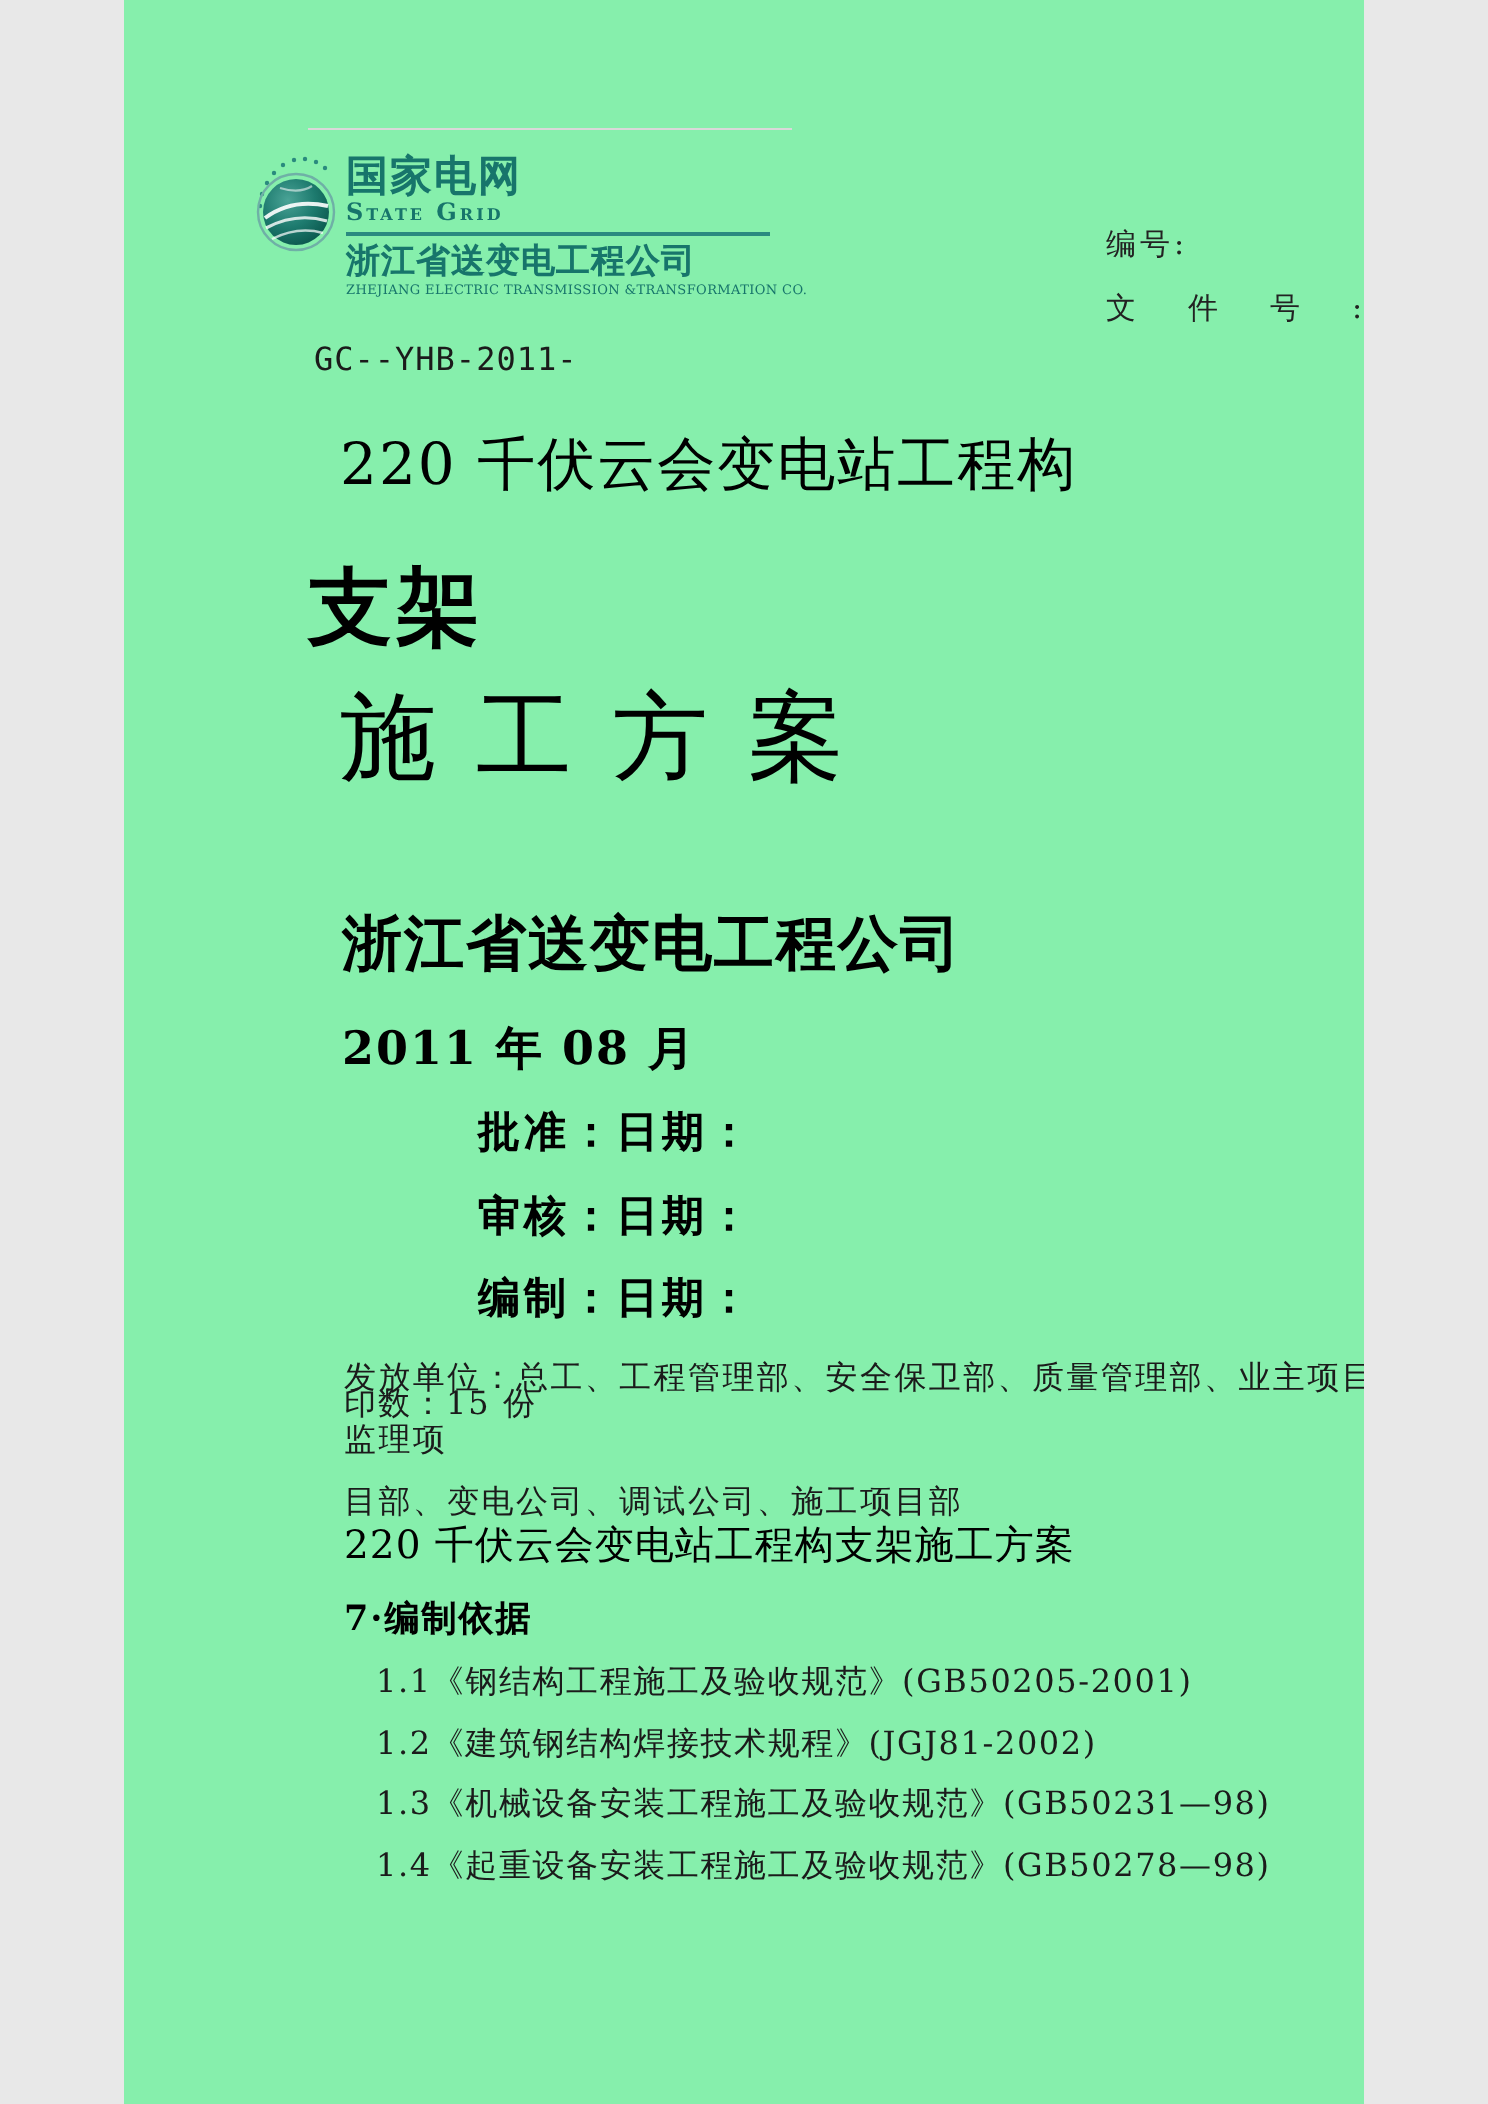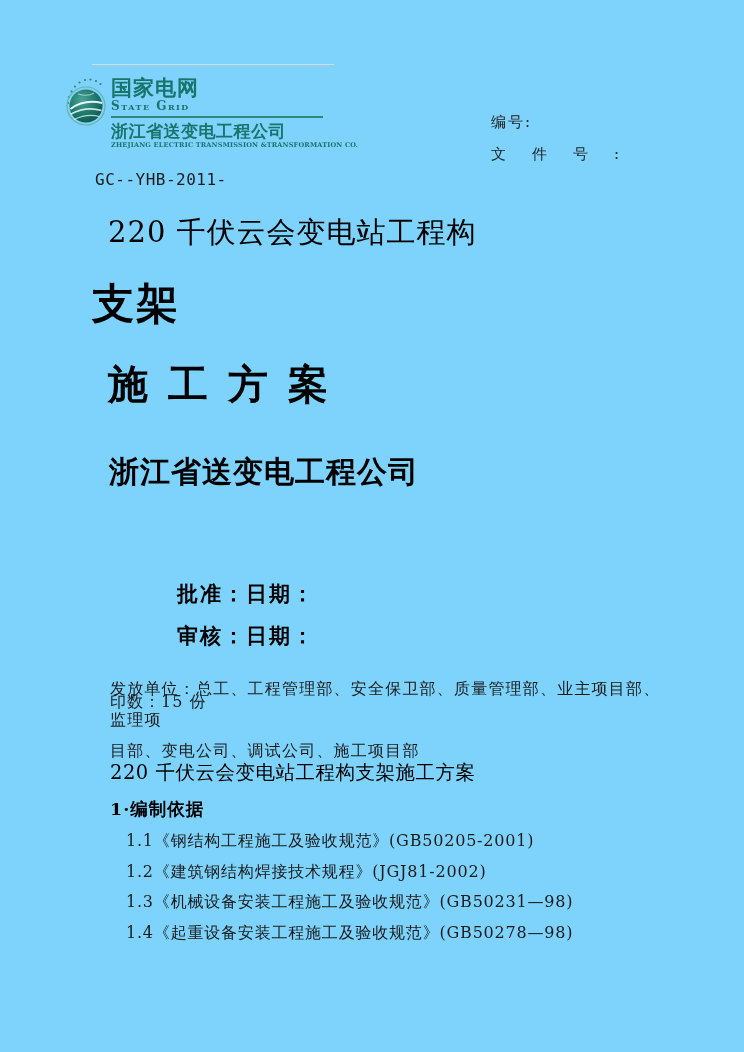--- a/index.html
+++ b/index.html
@@ -2,24 +2,24 @@
 <html><head>
 <meta charset="utf-8">
 <style>
   html, body {
     margin: 0;
     padding: 0;
     background: #e8e8e8;
   }
   .page {
     position: relative;
-    width: 744px;
+    width: 620px;
     height: 1052px;
     margin: 0 auto;
-    background: #7dd3fc;
+    background: #86efac;
     overflow: hidden;
     font-family: "DejaVu Serif", "Liberation Serif", serif;
     color: #1b1b1b;
   }
   
   .logo-block {
     position: absolute;
     left: 64px;
     top: 64px;
     width: 270px;
@@ -66,21 +66,21 @@
   .logo-company-cn {
     margin-top: 4px;
     font-size: 17px;
     font-weight: bold;
     letter-spacing: 0.5px;
     line-height: 19px;
     font-family: "DejaVu Sans", "Liberation Sans", sans-serif;
   }
   .logo-company-en {
     font-size: 6.5px;
-    font-weight: bold;
+    font-weight: normal;
     letter-spacing: 0.2px;
     line-height: 8px;
     white-space: nowrap;
   }
   
   .hdr-number {
     position: absolute;
     left: 491px;
     top: 113px;
     font-size: 15px;
@@ -123,23 +123,23 @@
     top: 278px;
     font-size: 42px;
     font-weight: bold;
     letter-spacing: 2px;
     line-height: 52px;
     color: #000;
   }
   .subtitle {
     position: absolute;
     left: 108px;
-    top: 355px;
-    font-size: 40px;
-    font-weight: bold;
+    top: 340px;
+    font-size: 48px;
+    font-weight: normal;
     letter-spacing: 20px;
     line-height: 58px;
     color: #000;
     white-space: nowrap;
   }
   .company-line {
     position: absolute;
     left: 109px;
     top: 452px;
     font-size: 30px;
@@ -158,21 +158,20 @@
     color: #000;
   }
   .signoff-line {
     position: absolute;
     left: 177px;
     font-size: 21px;
     font-weight: bold;
     letter-spacing: 2px;
     color: #000;
     white-space: nowrap;
-    margin-top: 28px;
   }
   .signoff-1 { top: 552px; }
   .signoff-2 { top: 594px; }
   .signoff-3 { top: 635px; }
   .dist-block {
     position: absolute;
     left: 110px;
     top: 673px;
     width: 560px;
     font-size: 16px;
@@ -273,32 +272,34 @@
   <div class="hdr-number">编号:</div>
   <div class="hdr-fileno">文件号:</div>
 
   <div class="doc-code">GC--YHB-2011-</div>
 
   <div class="title-line1">220 千伏云会变电站工程构</div>
   <div class="title-line2">支架</div>
   <div class="subtitle">施工方案</div>
 
   <div class="company-line">浙江省送变电工程公司</div>
+  <div class="date-line">2011 年 08 月</div>
 
   <div class="signoff-line signoff-1">批准：日期：</div>
   <div class="signoff-line signoff-2">审核：日期：</div>
+  <div class="signoff-line signoff-3">编制：日期：</div>
 
   <div class="dist-block">
     <div>发放单位：总工、工程管理部、安全保卫部、质量管理部、业主项目部、监理项</div>
     <div>目部、变电公司、调试公司、施工项目部</div>
   </div>
   <div class="copies-line">印数：15 份</div>
 
   <div class="body-heading">220 千伏云会变电站工程构支架施工方案</div>
-  <div class="sec-heading">1·编制依据</div>
+  <div class="sec-heading">7·编制依据</div>
 
   <div class="ref-list">
     <div class="ref-item">1.1《钢结构工程施工及验收规范》(GB50205-2001)</div>
     <div class="ref-item">1.2《建筑钢结构焊接技术规程》(JGJ81-2002)</div>
     <div class="ref-item">1.3《机械设备安装工程施工及验收规范》(GB50231—98)</div>
     <div class="ref-item">1.4《起重设备安装工程施工及验收规范》(GB50278—98)</div>
   </div>
 
 </div>
 

